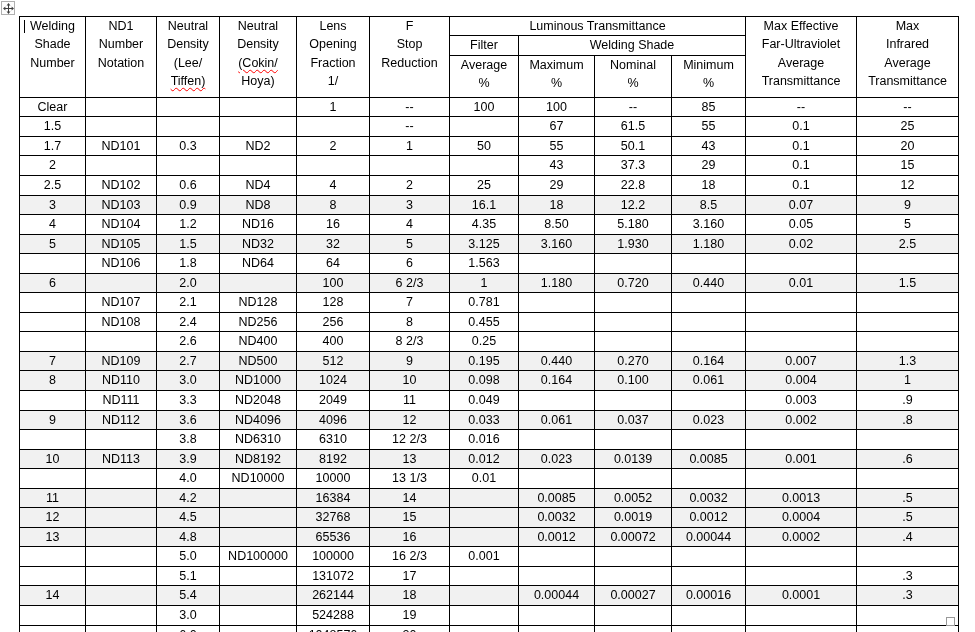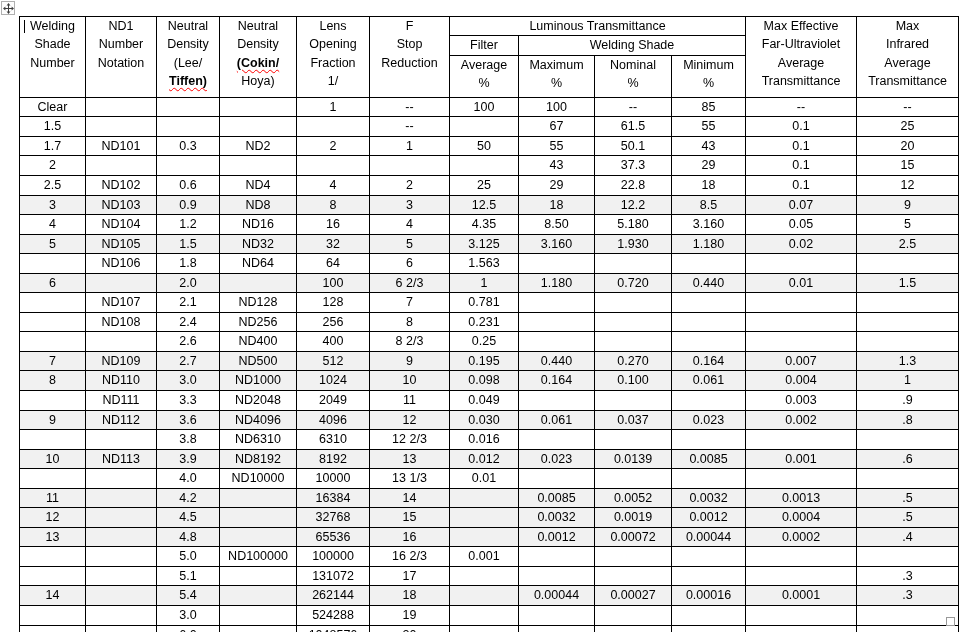--- a/index.html
+++ b/index.html
@@ -54,21 +54,20 @@
   thead tr.hr3 { height: 42px; }
   thead th { line-height: 18.4px; vertical-align: top; padding-top: 1px; }
   thead tr.hr3 th { vertical-align: top; }
   tbody td { height: 18.55px; line-height: 18.55px; }
   .misspell {
     text-decoration-line: underline;
     text-decoration-style: wavy;
     text-decoration-color: #ff0000;
     text-decoration-thickness: 1px;
     text-underline-offset: 2px;
-    font-weight: bold;
   }
 </style>
 </head>
 <body>
 
 <div class="move-handle">
   <svg width="11" height="11" viewBox="0 0 12 12">
     <g fill="#3d3d3d">
       <rect x="5.45" y="2" width="1.1" height="8"></rect>
       <rect x="2" y="5.45" width="8" height="1.1"></rect>
@@ -240,21 +239,21 @@
         <td>0.1</td>
         <td>12</td>
       </tr>
       <tr style="background: rgb(241, 241, 241);">
         <td>3</td>
         <td>ND103</td>
         <td>0.9</td>
         <td>ND8</td>
         <td>8</td>
         <td>3</td>
-        <td>12.5</td>
+        <td>16.1</td>
         <td>18</td>
         <td>12.2</td>
         <td>8.5</td>
         <td>0.07</td>
         <td>9</td>
       </tr>
       <tr>
         <td>4</td>
         <td>ND104</td>
         <td>1.2</td>
@@ -324,21 +323,21 @@
         <td></td>
         <td></td>
       </tr>
       <tr>
         <td></td>
         <td>ND108</td>
         <td>2.4</td>
         <td>ND256</td>
         <td>256</td>
         <td>8</td>
-        <td>0.231</td>
+        <td>0.455</td>
         <td></td>
         <td></td>
         <td></td>
         <td></td>
         <td></td>
       </tr>
       <tr>
         <td></td>
         <td></td>
         <td>2.6</td>
@@ -394,21 +393,21 @@
         <td>0.003</td>
         <td>.9</td>
       </tr>
       <tr style="background: rgb(241, 241, 241);">
         <td>9</td>
         <td>ND112</td>
         <td>3.6</td>
         <td>ND4096</td>
         <td>4096</td>
         <td>12</td>
-        <td>0.030</td>
+        <td>0.033</td>
         <td>0.061</td>
         <td>0.037</td>
         <td>0.023</td>
         <td>0.002</td>
         <td>.8</td>
       </tr>
       <tr>
         <td></td>
         <td></td>
         <td>3.8</td>

